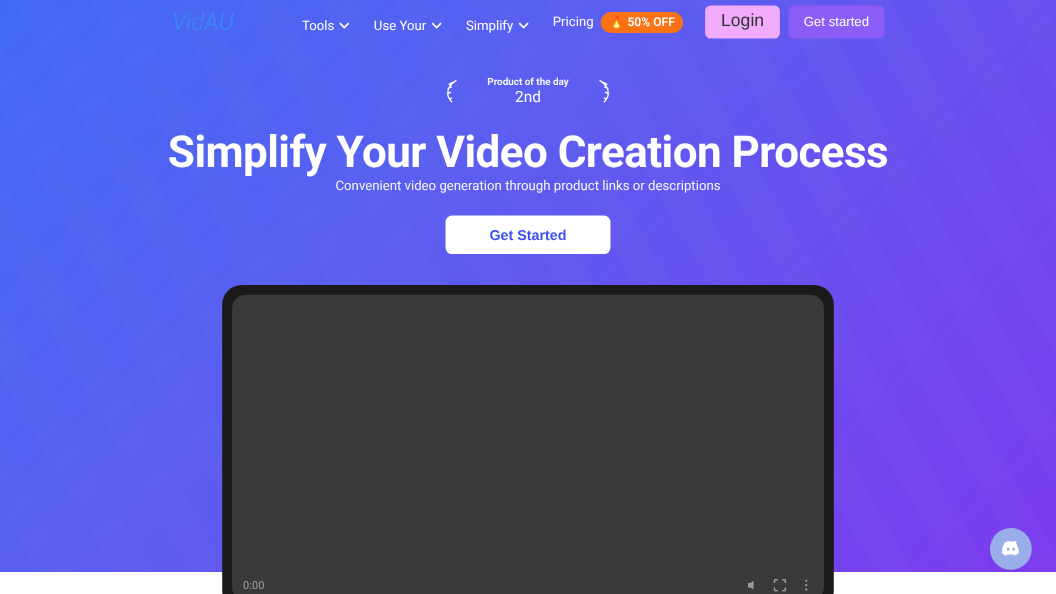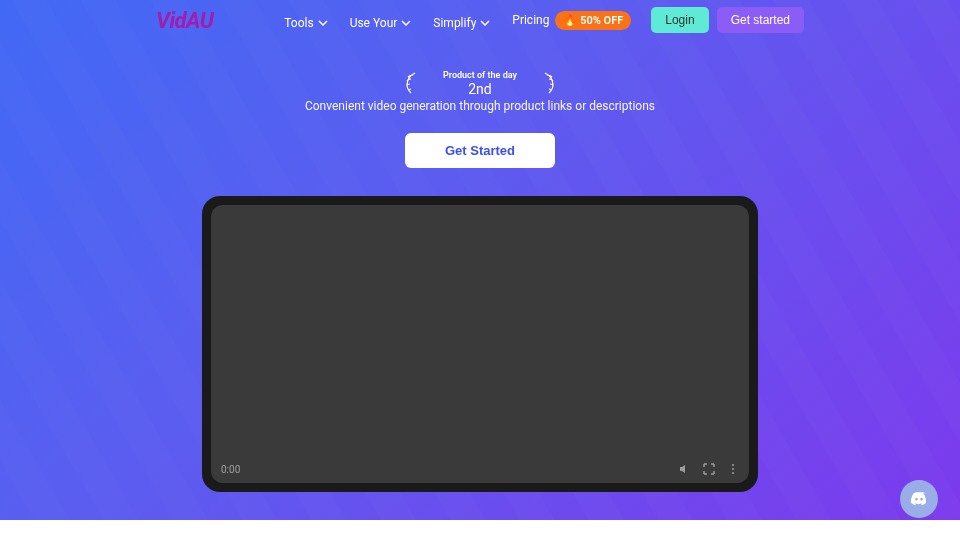--- a/index.html
+++ b/index.html
@@ -1,27 +1,27 @@
 <!DOCTYPE html>
 <html><head>
 <meta charset="utf-8">
 <style>
 *{margin:0;padding:0;box-sizing:border-box}
 body{font-family:-apple-system,BlinkMacSystemFont,"Segoe UI",Roboto,sans-serif;width:960px;height:540px;overflow:hidden;background:white}
 .hero-bg{position:absolute;top:0;left:0;width:960px;height:520px;background:linear-gradient(135deg,#4169f5 0%,#5b5df0 40%,#7c3aed 100%);overflow:hidden}
 .pattern{position:absolute;inset:0;opacity:0.05;background-image:repeating-linear-gradient(60deg,transparent,transparent 30px,rgba(255,255,255,0.3) 30px,rgba(255,255,255,0.3) 60px)}
 .header{position:relative;display:flex;align-items:center;padding:10px 156px;height:40px}
-.logo{font-weight:700;font-style:italic;color:#a21caf;font-size:22px;letter-spacing:-0.5px}
+.logo{font-weight:400;font-style:italic;color:#3b82f6;font-size:22px;letter-spacing:-0.5px}
 .nav{display:flex;align-items:flex-end;gap:22px;margin-left:auto;margin-right:20px}
 .nav-item{display:flex;align-items:center;gap:4px;color:white;font-size:12px;cursor:pointer}
 .nav-item svg{width:10px;height:10px}
 .pricing-wrap{display:flex;align-items:center;gap:6px}
 .discount-badge{background:#f97316;color:white;font-size:11px;font-weight:600;padding:3px 8px;border-radius:12px;display:inline-flex;align-items:center;gap:3px}
 .auth-buttons{display:flex;gap:8px}
-.login-btn{background:#5eead4;color:#333;border:none;padding:6px 14px;font-size:12px;font-weight:500;border-radius:5px;cursor:pointer}
+.login-btn{background:#f0abfc;color:#333;border:none;padding:6px 14px;font-size:16px;font-weight:500;border-radius:5px;cursor:pointer}
 .getstarted-btn{background:#8b5cf6;color:white;border:none;padding:6px 14px;font-size:12px;font-weight:500;border-radius:5px;cursor:pointer}
 .hero-content{position:relative;text-align:center;padding-top:30px}
 .award-badge{display:inline-flex;align-items:center;gap:24px;color:white}
 .award-text{font-size:9px;font-weight:600;line-height:1.2}
 .award-rank{font-size:14px;font-weight:400}
 .laurel{width:22px;height:24px}
 .headline{color:white;font-size:40px;font-weight:700;margin-top:16px;letter-spacing:-0.5px}
 .subheadline{color:white;font-size:12px;opacity:0.95}
 .cta-button{background:white;color:#3b4ff0;border:none;padding:10px 40px;font-size:13px;font-weight:600;border-radius:6px;margin-top:20px;cursor:pointer}
 .video-frame{position:relative;margin:28px auto 0;width:556px;height:296px;background:#1a1a1a;border-radius:18px;padding:9px}
@@ -81,20 +81,21 @@
         <path d="M18 2c-4 2-8 6-8 12 0 3 2 6 4 8M16 4c-2 0-4 1-5 2M14 8c-2 0-3 1-4 2M13 13c-2 0-3 1-3 2M14 18c-1 0-2 1-2 2" stroke="white" stroke-width="1.2" fill="none"></path>
       </svg>
     <div>
       <div class="award-text">Product of the day</div>
       <div class="award-rank">2nd</div>
     </div>
     <svg class="laurel" viewBox="0 0 22 24">
         <path d="M4 2c4 2 8 6 8 12 0 3-2 6-4 8M6 4c2 0 4 1 5 2M8 8c2 0 3 1 4 2M9 13c2 0 3 1 3 2M8 18c1 0 2 1 2 2" stroke="white" stroke-width="1.2" fill="none"></path>
       </svg>
   </div>
+  <h1 class="headline">Simplify Your Video Creation Process</h1>
   <p class="subheadline">Convenient video generation through product links or descriptions</p>
   <button class="cta-button">Get Started</button>
 
   <div class="video-frame">
     <div class="video-inner">
       <div class="video-controls">
 
         <span class="time-text">0:00</span>
         <div class="ctrl-right">
           <svg class="ctrl-icon" viewBox="0 0 12 12">

